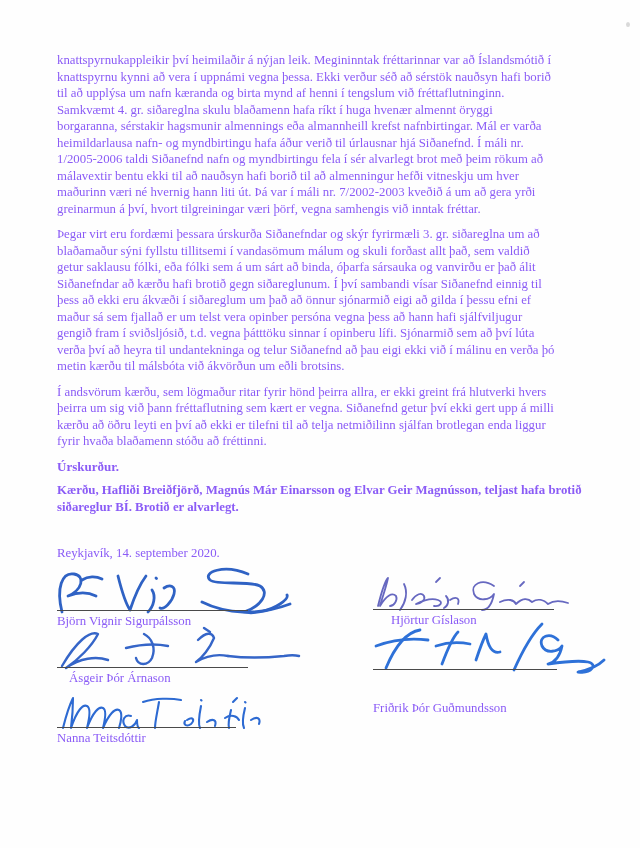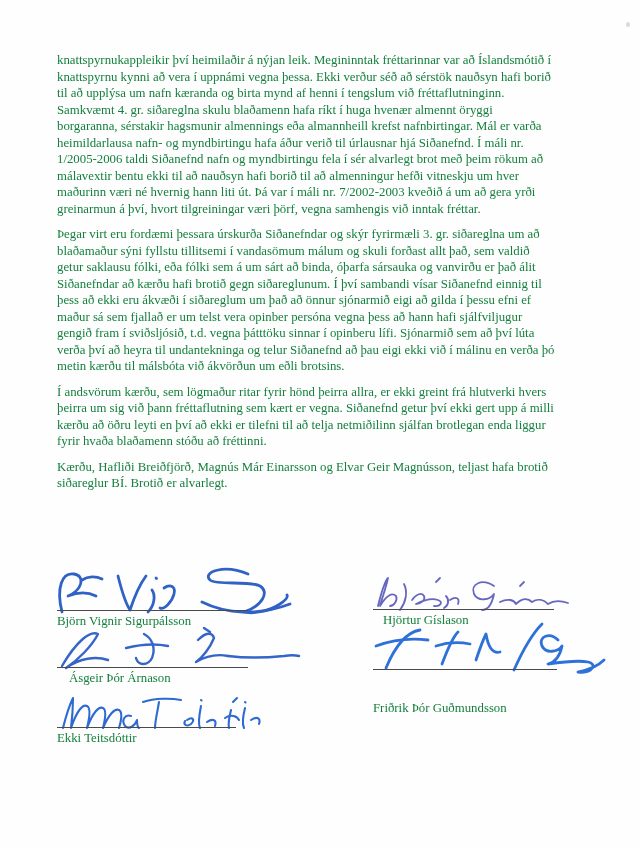--- a/index.html
+++ b/index.html
@@ -7,21 +7,21 @@
     padding: 0;
     background: #ffffff;
   }
   .page {
     position: relative;
     width: 640px;
     height: 848px;
     background: #fefefe;
     overflow: hidden;
     font-family: "Liberation Serif", "DejaVu Serif", serif;
-    color: #15803d;
+    color: #8b5cf6;
   }
   .body-text {
     position: absolute;
     left: 57px;
     top: 52px;
     width: 566px;
   }
   .para {
     margin: 0 0 9px 0;
     font-size: 12.8px;
@@ -29,21 +29,21 @@
     white-space: pre-line;
     text-align: left;
   }
   .para.p3 { }
   .heading {
     margin: 0 0 7px 0;
     font-size: 13px;
     line-height: 16.5px;
     font-weight: bold;
   }
-  .para.ruling { margin-bottom: 30px; }
+  .para.ruling { margin-bottom: 30px; font-weight: bold; }
   .dateline {
     margin: 0;
     font-size: 12.8px;
     line-height: 16.5px;
   }
   .sig-art {
     position: absolute;
     pointer-events: none;
   }
   .sig-line {
@@ -90,22 +90,24 @@
 Siðanefndar að kærðu hafi brotið gegn siðareglunum. Í því sambandi vísar Siðanefnd einnig til
 þess að ekki eru ákvæði í siðareglum um það að önnur sjónarmið eigi að gilda í þessu efni ef
 maður sá sem fjallað er um telst vera opinber persóna vegna þess að hann hafi sjálfviljugur
 gengið fram í sviðsljósið, t.d. vegna þátttöku sinnar í opinberu lífi.  Sjónarmið sem að því lúta
 verða því að heyra til undantekninga og telur Siðanefnd að þau eigi ekki við í málinu en verða þó
 metin kærðu til málsbóta við ákvörðun um eðli brotsins.</p>
     <p class="para p3">Í andsvörum kærðu, sem lögmaður ritar fyrir hönd þeirra allra, er ekki greint frá hlutverki hvers
 þeirra um sig við þann fréttaflutning sem kært er vegna. Siðanefnd getur því ekki gert upp á milli
 kærðu að öðru leyti en því að ekki er tilefni til að telja netmiðilinn sjálfan brotlegan enda liggur
 fyrir hvaða blaðamenn stóðu að fréttinni.</p>
+    <p class="heading">Úrskurður.</p>
     <p class="para ruling">Kærðu, Hafliði Breiðfjörð, Magnús Már Einarsson og Elvar Geir Magnússon, teljast hafa brotið
 siðareglur BÍ. Brotið er alvarlegt.</p>
+    <p class="dateline">Reykjavík, 14. september 2020.</p>
   </div>
 
   <svg class="sig-art" style="left:52px; top:566px;" width="240" height="52" viewBox="0 0 240 52">
     <g fill="none" stroke-width="2.8" stroke-linecap="round" stroke-linejoin="round" stroke="#2f62c4">
       <path d="M10,46 C4,22 10,6 22,8 C34,10 30,24 16,30 C26,26 36,26 44,30"></path>
       <path d="M30,14 C36,10 44,10 50,13"></path>
       <path d="M66,10 C70,26 74,38 78,44 C82,32 88,18 94,10"></path>
       <path d="M100,24 C104,30 102,40 96,46"></path>
       <path d="M104,12 L104.5,12.5"></path>
       <path d="M112,22 C118,18 124,20 122,28 C120,36 112,44 108,42"></path>
@@ -122,21 +124,21 @@
       <path d="M34,8 C38,16 36,26 30,34"></path>
       <path d="M42,24 C46,18 52,16 54,20 C56,24 50,28 46,28 C54,24 62,22 68,24 C74,26 70,31 64,30"></path>
       <path d="M66,6 L70,2"></path>
       <path d="M76,20 C80,24 78,30 74,32 M80,24 C86,20 90,22 88,28"></path>
       <path d="M124,10 C112,2 100,8 104,18 C108,26 120,24 124,18 C122,28 118,34 112,34"></path>
       <path d="M130,26 C138,22 144,24 146,28 C152,22 158,22 162,26 C168,22 174,24 178,28 C184,24 192,25 198,27"></path>
       <path d="M150,10 L154,6"></path>
     </g>
   </svg>
   <div class="sig-line" style="left:373px; top:609px; width:181px;"></div>
-  <div class="sig-name" style="left:383px; top:612px;">Hjörtur Gíslason</div>
+  <div class="sig-name" style="left:391px; top:612px;">Hjörtur Gíslason</div>
 
   <svg class="sig-art" style="left:52px; top:626px;" width="250" height="46" viewBox="0 0 250 46">
     <g fill="none" stroke-width="2.4" stroke-linecap="round" stroke-linejoin="round" stroke="#3565c8">
       <path d="M10,40 C24,16 38,4 46,8 C40,20 26,34 14,42 C28,32 44,30 56,34"></path>
       <path d="M152,2 L158,6"></path>
       <path d="M92,8 C100,12 104,22 100,32 C96,40 86,40 84,32"></path>
       <path d="M74,22 C90,18 106,18 116,20"></path>
       <path d="M146,14 C154,6 160,6 162,12 C158,22 150,32 144,36 C154,30 166,28 176,30"></path>
       <path d="M176,30 C192,32 212,32 232,30 C238,29 243,29 247,30"></path>
     </g>
@@ -170,17 +172,17 @@
       <path d="M152,28 C158,24 162,26 160,32"></path>
       <path d="M176,16 C174,24 173,30 174,34"></path>
       <path d="M170,24 C176,20 182,22 184,26"></path>
       <path d="M178,8 L182,4"></path>
       <path d="M190,14 C188,22 187,30 189,34"></path>
       <path d="M190,8 L190.5,8.5"></path>
       <path d="M196,26 C202,22 206,24 204,30"></path>
     </g>
   </svg>
   <div class="sig-line" style="left:57px; top:727px; width:179px;"></div>
-  <div class="sig-name" style="left:57px; top:730px;">Ekki Teitsdóttir</div>
+  <div class="sig-name" style="left:57px; top:730px;">Nanna Teitsdóttir</div>
 
   <div class="speck"></div>
 
 </div>
 
 </body></html>

